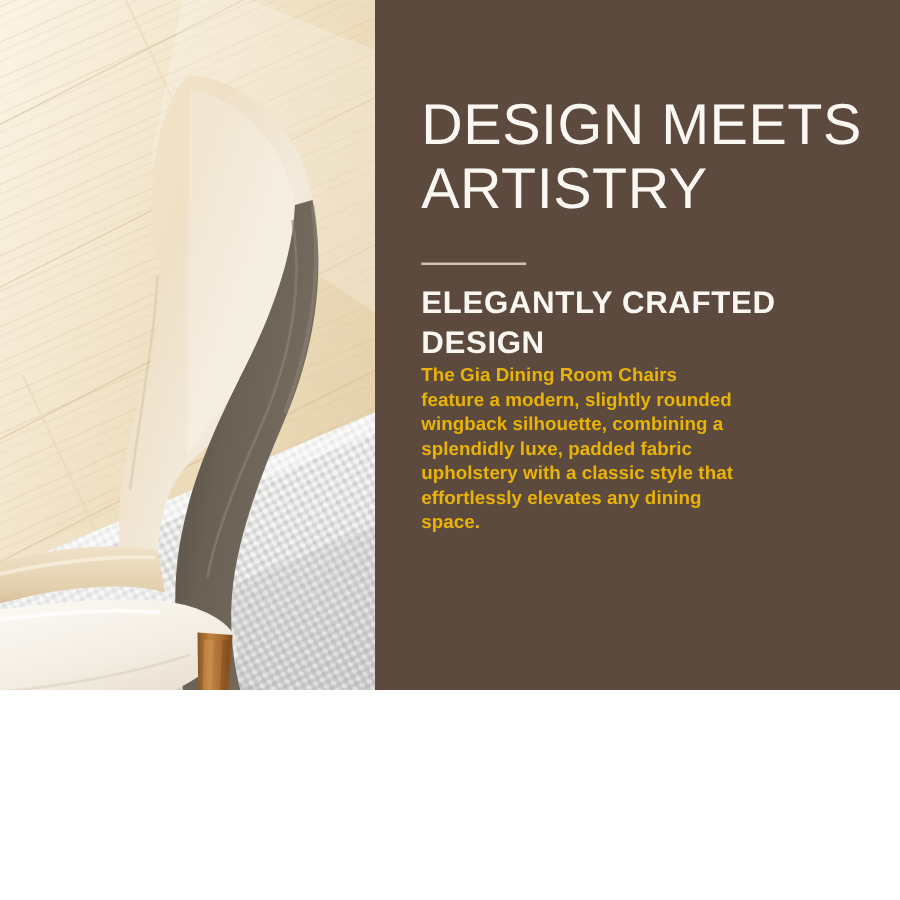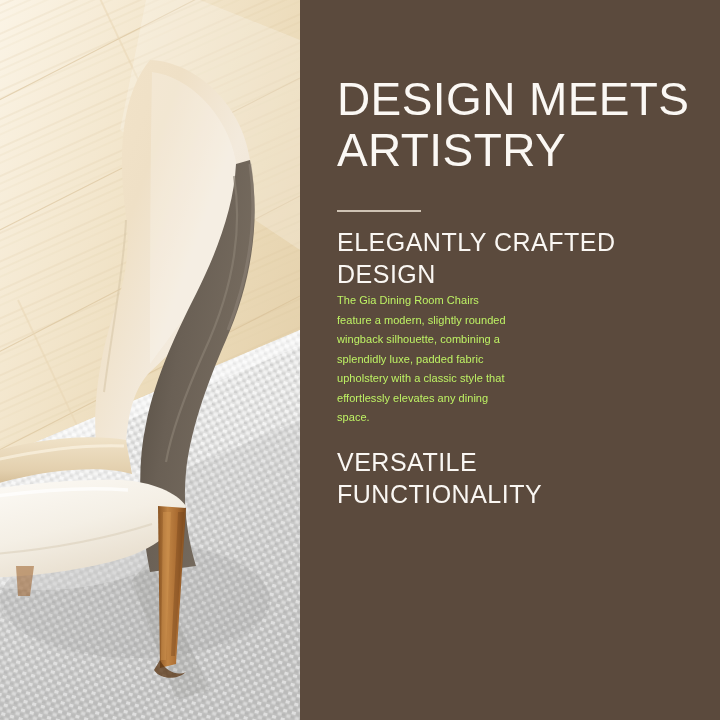--- a/index.html
+++ b/index.html
@@ -3,21 +3,21 @@
 <meta charset="utf-8">
 <style>
   html, body {
     margin: 0;
     padding: 0;
     background: #ffffff;
   }
   #canvas {
     position: relative;
     width: 720px;
-    height: 720px;
+    height: 552px;
     overflow: hidden;
     font-family: "Liberation Sans", sans-serif;
     background: #5B4A3D;
   }
 
   
   .photo {
     position: absolute;
     left: 0; top: 0;
     width: 300px; height: 720px;
@@ -60,31 +60,31 @@
 
   .section { margin-top: 0; }
   .section.first { padding-top: 14px; }
   .section.second { padding-top: 18px; }
 
   .sec-title {
     margin: 0;
     color: #FAF7F3;
     font-size: 25px;
     line-height: 32px;
-    font-weight: 400;
+    font-weight: 700;
     letter-spacing: 0.5px;
     white-space: pre-line;
   }
 
   .sec-body {
     margin: 1px 0 0 0;
-    color: #bef264;
-    font-size: 11px;
+    color: #eab308;
+    font-size: 15px;
     line-height: 19.5px;
-    font-weight: 400;
+    font-weight: 700;
     letter-spacing: 0.05px;
     white-space: pre-line;
   }
 </style>
 </head>
 <body>
 
 <div id="canvas">
 
   <div class="photo">
@@ -249,20 +249,18 @@
         <p class="sec-body">The Gia Dining Room Chairs
 feature a modern, slightly rounded
 wingback silhouette, combining a
 splendidly luxe, padded fabric
 upholstery with a classic style that
 effortlessly elevates any dining
 space.</p>
       </section>
 
       <section class="section second">
-        <h2 class="sec-title">VERSATILE
-FUNCTIONALITY</h2>
       </section>
 
     </div>
   </div>
 
 </div>
 
 </body></html>

